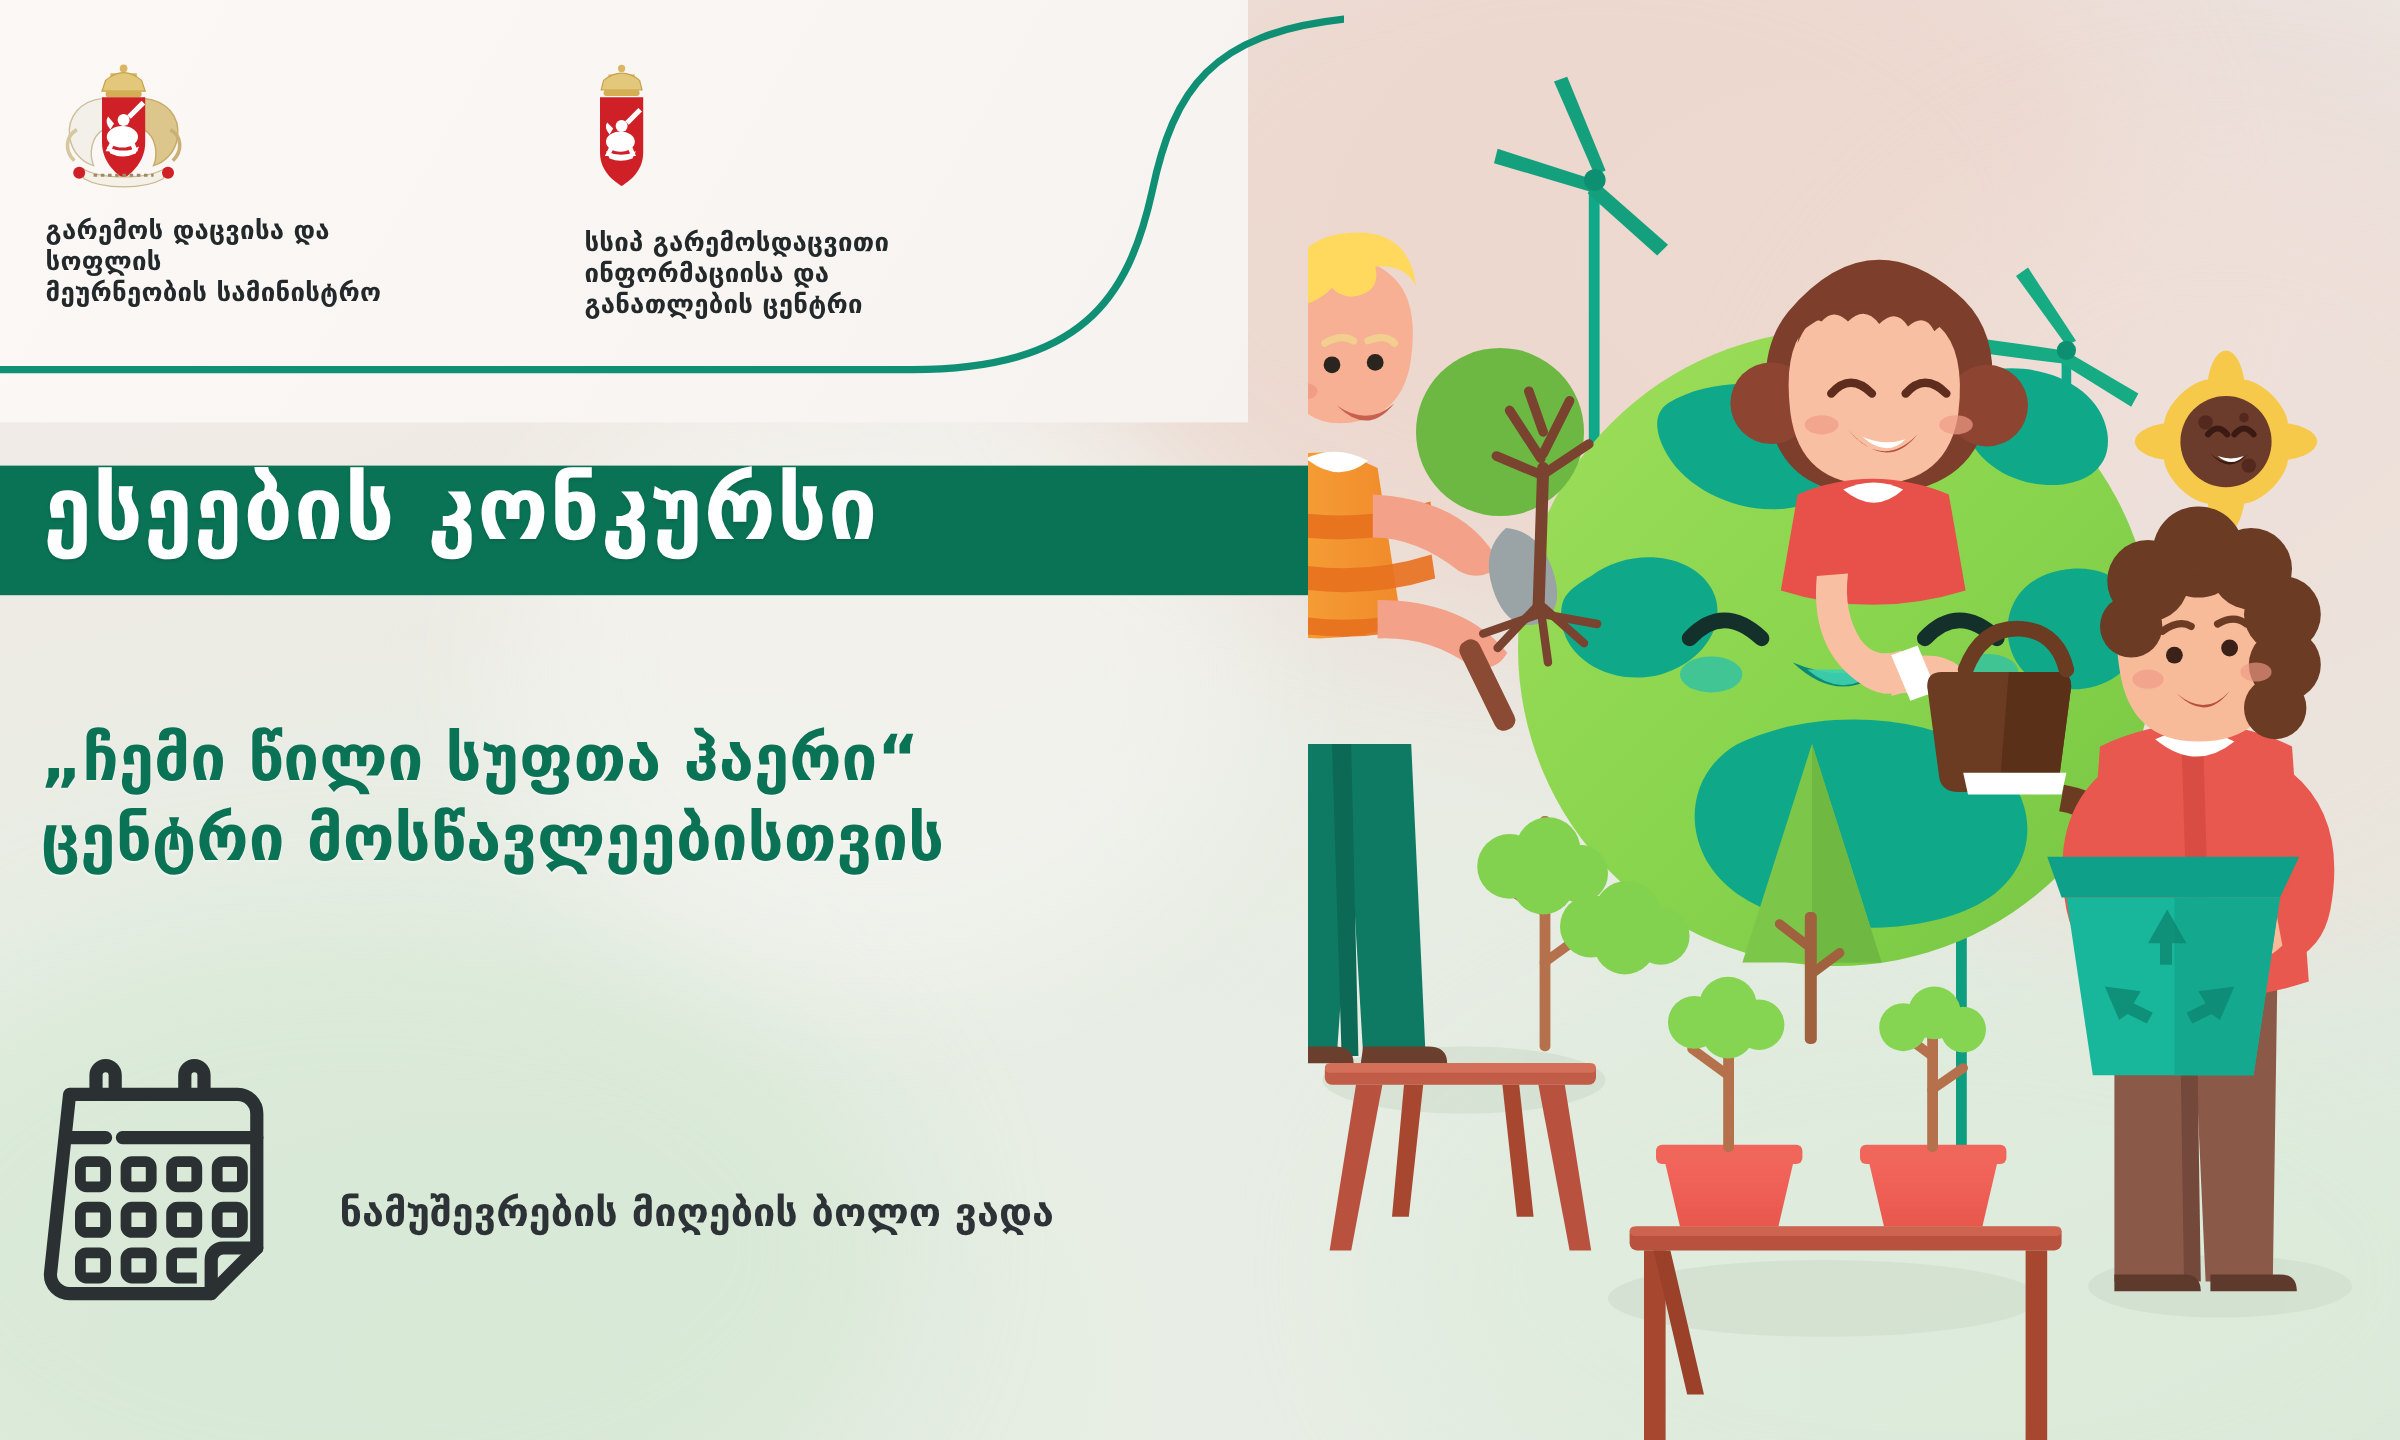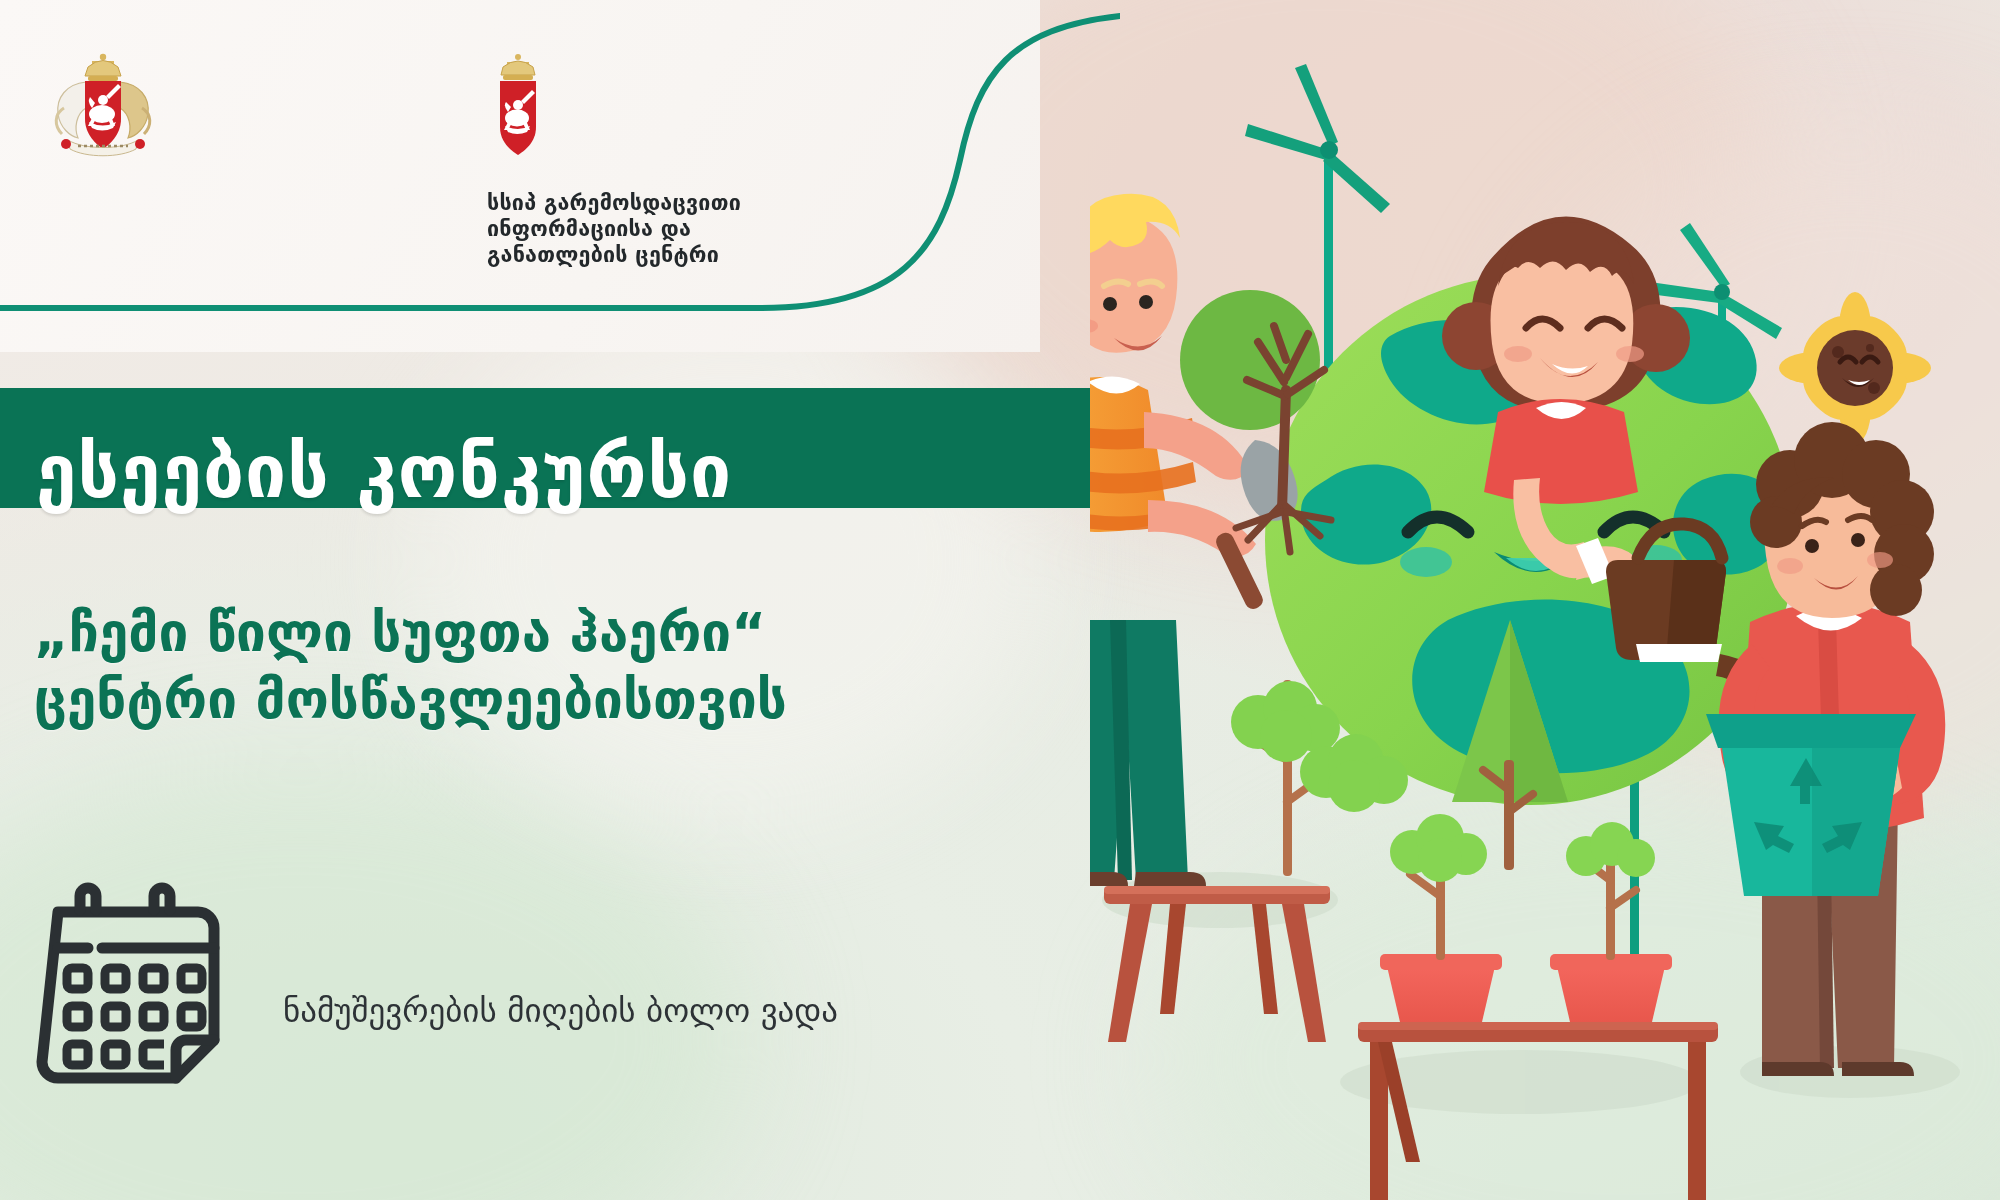--- a/index.html
+++ b/index.html
@@ -36,22 +36,22 @@
     white-space:pre-line;
   }
   #logo1 { left:38px; top:52px; width:340px; }
   #logo1 .crest { margin-left:6px; }
   #logo1 .logo-cap { font-size:21.5px; margin-top:16px; }
   #logo2 { left:487px; top:52px; width:330px; }
   #logo2 .logo-cap { font-size:21.5px; margin-top:28px; }
 
   
   #title-banner {
-    position:absolute; left:0; top:388px; width:1131px; height:120px;
-    background:#0a7355; display:flex; align-items:flex-end;
+    position:absolute; left:0; top:388px; width:1131px; height:108px;
+    background:#0a7355; display:flex; align-items:flex-start;
   }
   #title-text {
     color:#ffffff; font-size:73px; font-weight:700; letter-spacing:1px;
     padding-left:36px; line-height:1; white-space:nowrap;
     text-shadow:0 2px 3px rgba(0,0,0,.12);
   }
 
   
   #subtitle { position:absolute; left:34px; top:600px; width:1150px; }
   #subtitle div {
@@ -62,21 +62,21 @@
   
   #date-block { position:absolute; left:36px; top:880px; display:flex; align-items:center; gap:42px; }
   #calendar-icon { flex:0 0 auto; }
   #date-texts { padding-top:6px; }
   #date-main {
     font-size:78px; font-weight:700; color:#23282b; line-height:1;
     white-space:nowrap; letter-spacing:.5px;
     text-shadow:0 2px 2px rgba(255,255,255,.5);
   }
   #date-note {
-    font-size:33px; font-weight:400; color:#2d3236; line-height:1;
+    font-size:33px; font-weight:700; color:#2d3236; line-height:1;
     margin-top:40px; white-space:nowrap;
   }
 
   
   #illustration { position:absolute; left:1090px; top:60px; width:910px; height:1140px; }
 </style>
 </head>
 <body>
 
 <div id="poster">
@@ -118,20 +118,22 @@
         <circle cx="59" cy="48" r="5"></circle>
         <path d="M62 44 l12 -12 l3 3 l-12 12 z"></path>
         <path d="M45 70 q14 7 27 0 l-3 6 q-11 5 -21 0 z"></path>
       </g>
 
       <path d="M24 88 C40 98 78 98 94 88 L92 97 C76 106 42 106 26 97 Z" fill="#f5f1e8" stroke="#c9b88f" stroke-width="1"></path>
       <path d="M34 94 h50" stroke="#9c8a63" stroke-width="2.4" stroke-dasharray="3 3"></path>
       <circle cx="22" cy="92" r="5" fill="#cf2027"></circle>
       <circle cx="96" cy="92" r="5" fill="#cf2027"></circle>
     </svg>
+    <div class="logo-cap">გარემოს დაცვისა და სოფლის
+მეურნეობის სამინისტრო</div>
   </div>
 
   <div class="logo-block" id="logo2">
     <svg class="crest" width="62" height="110" viewBox="0 0 62 110">
       <g>
         <path d="M20 10 h22 v5 h-22 z" fill="#d9b65f"></path>
         <path d="M16 15 q15 -12 30 0 l2 8 h-34 z" fill="#e3c87c" stroke="#c7a24a" stroke-width="1"></path>
         <circle cx="31" cy="5" r="3" fill="#d9b65f"></circle>
         <rect x="16" y="23" width="30" height="5" rx="2" fill="#d4ae52"></rect>
       </g>

